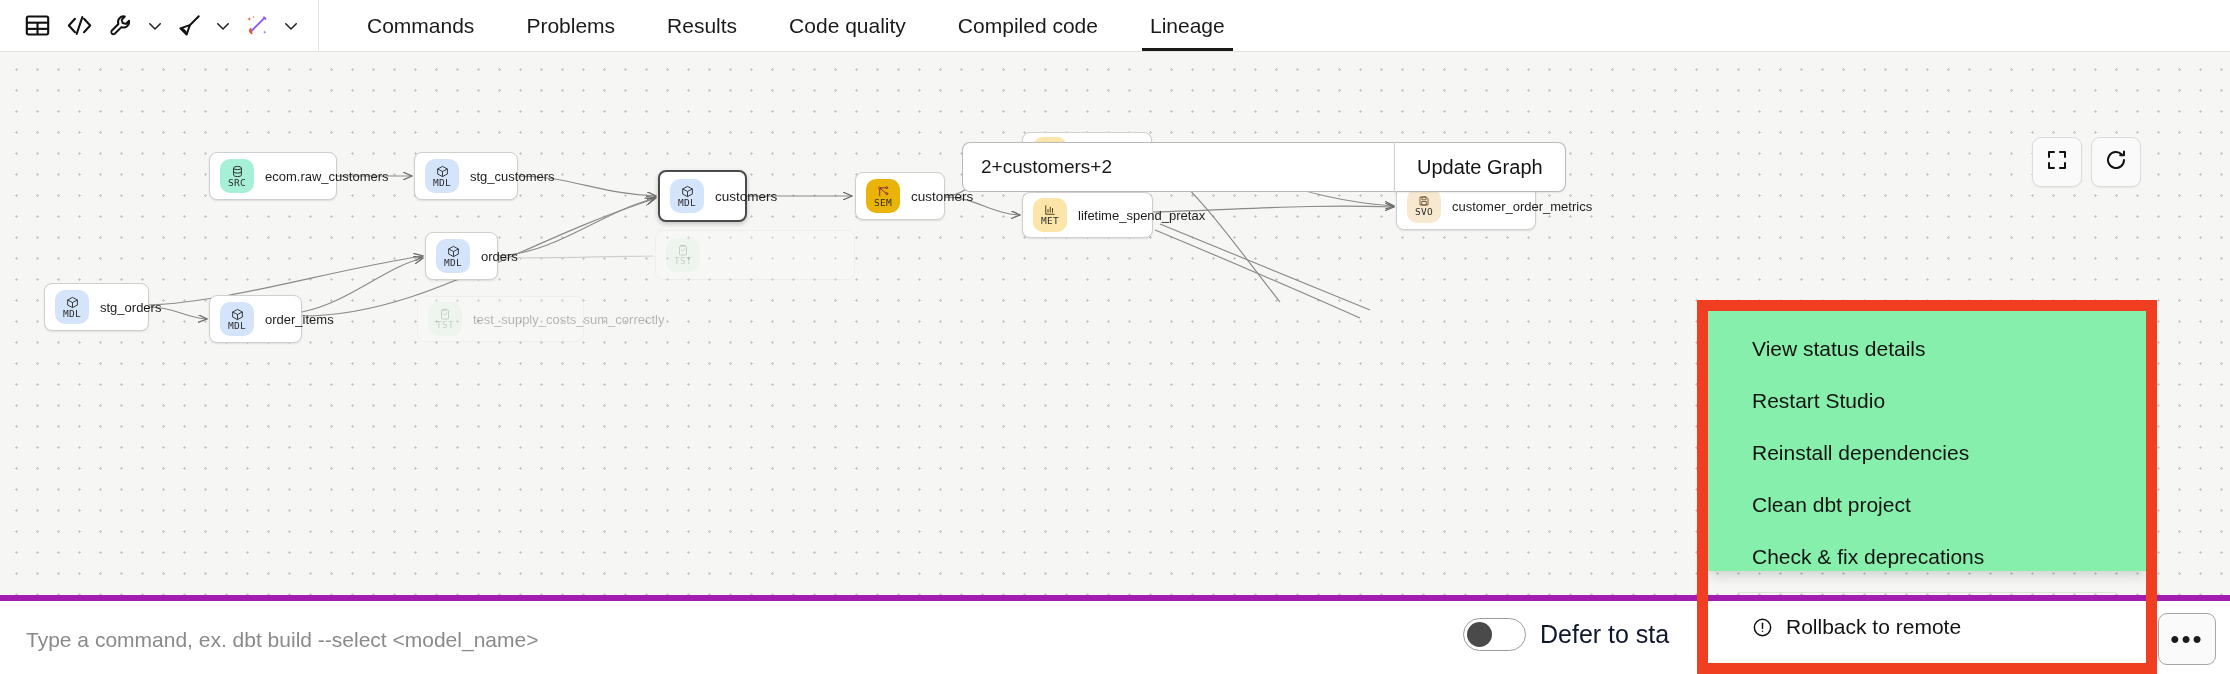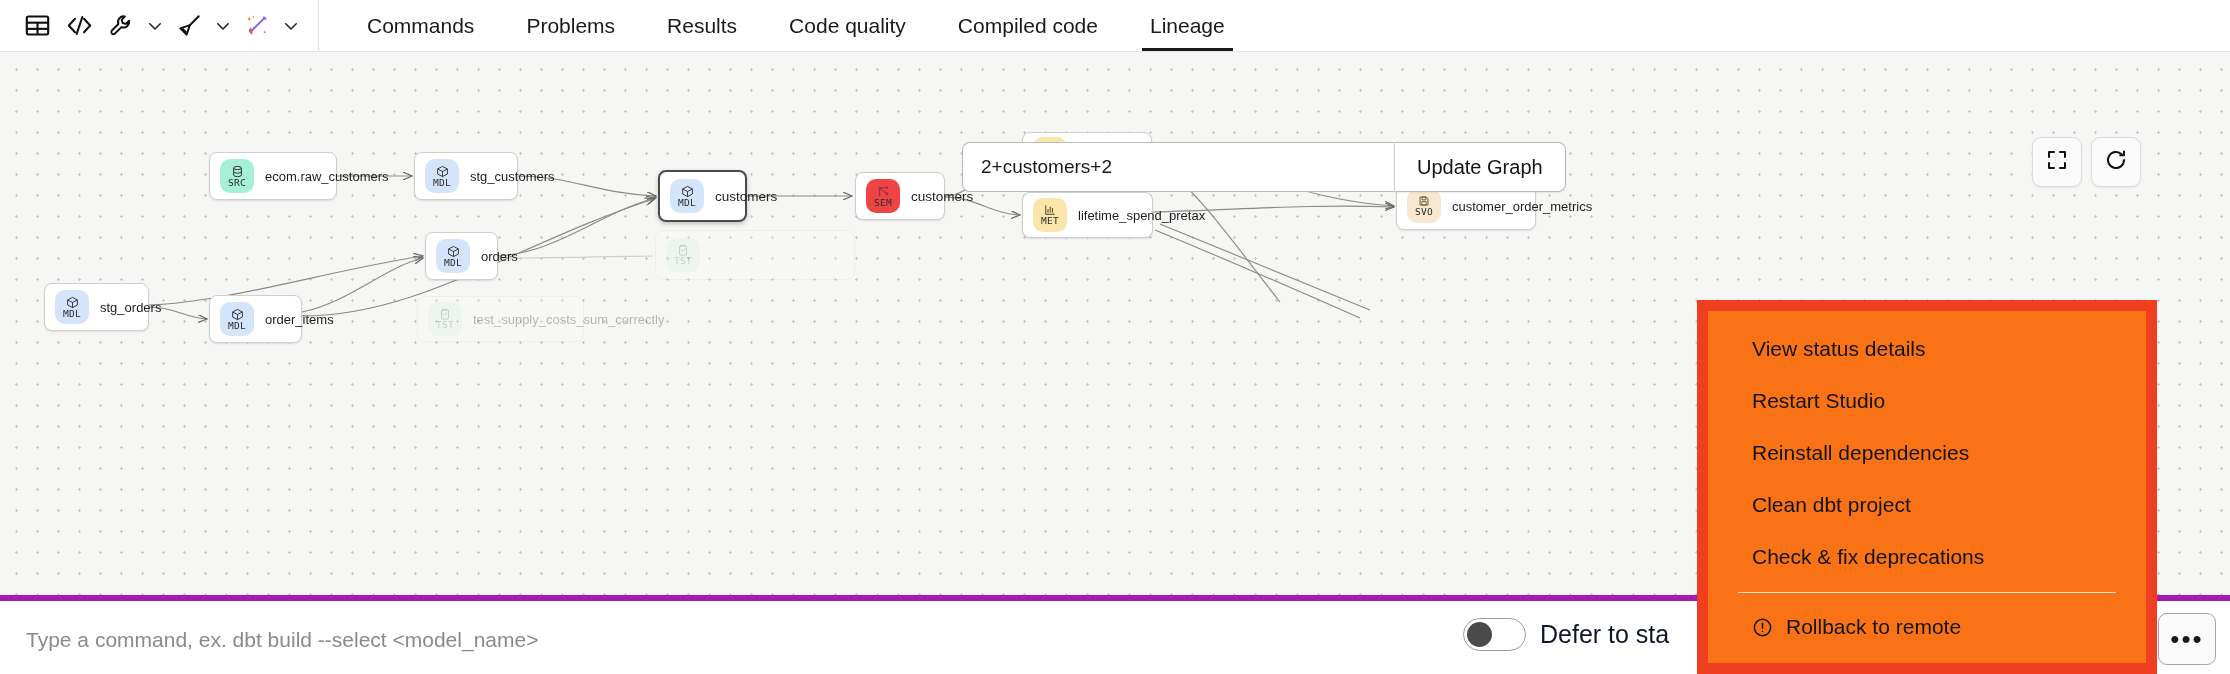--- a/index.html
+++ b/index.html
@@ -86,21 +86,21 @@
     gap: 0px;
   }
   .badge .bi { display:block; line-height:0; }
   .badge .bt {
     font-size: 9.5px; letter-spacing: .3px; line-height: 10px;
     font-family: "DejaVu Sans Mono", monospace;
     color: #2d2d2d;
   }
   .badge.src { background:#a5f0d7; }
   .badge.mdl { background:#d4e4fb; }
-  .badge.sem { background:#ef4444; }
+  .badge.sem { background:#eab308; }
   .badge.met { background:#fbe5a8; }
   .badge.svo { background:#f8e8d0; }
   .badge.tst { background:#dff3e2; }
   .node-label {
     font-size: 13px; color:#1d1d1d; white-space:pre-line; line-height: 15px;
   }
   .node.big .node-label { font-size: 13.5px; }
 
   svg.edges { position:absolute; left:0; top:0; width: 2230px; height: 543px; pointer-events:none; }
 
@@ -171,22 +171,22 @@
   .menu-highlight {
     position:absolute; left: 1697px; top: 300px;
     width: 460px; height: 374px;
     border: 11px solid #ef3e20;
     background: transparent;
     z-index: 40;
     pointer-events:none;
   }
   .menu {
     position:absolute; left: 1708px; top: 311px;
-    width: 438px; height: 363px;
-    background:#f97316;
+    width: 438px; height: 260px;
+    background:#86efac;
     box-shadow: 0 3px 14px rgba(0,0,0,.18);
     z-index: 39;
     padding-top: 12px;
   }
   .menu-item {
     height: 52px; display:flex; align-items:center;
     padding-left: 44px; gap: 13px;
     font-size: 21px; color:#131313; cursor:pointer;
   }
   .menu-sep { height:1px; background:#e0e0de; margin: 9px 30px 8px 30px; }

